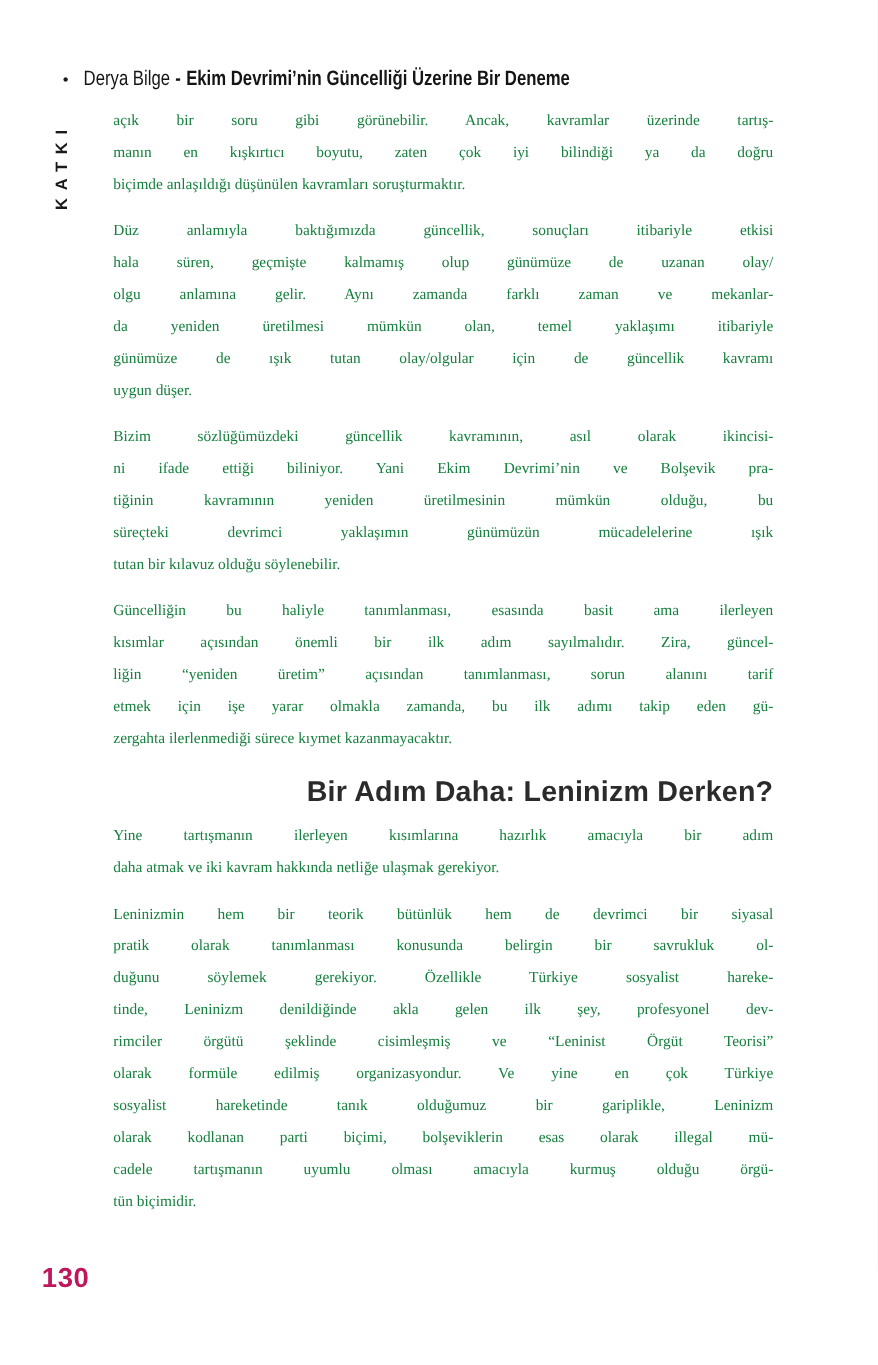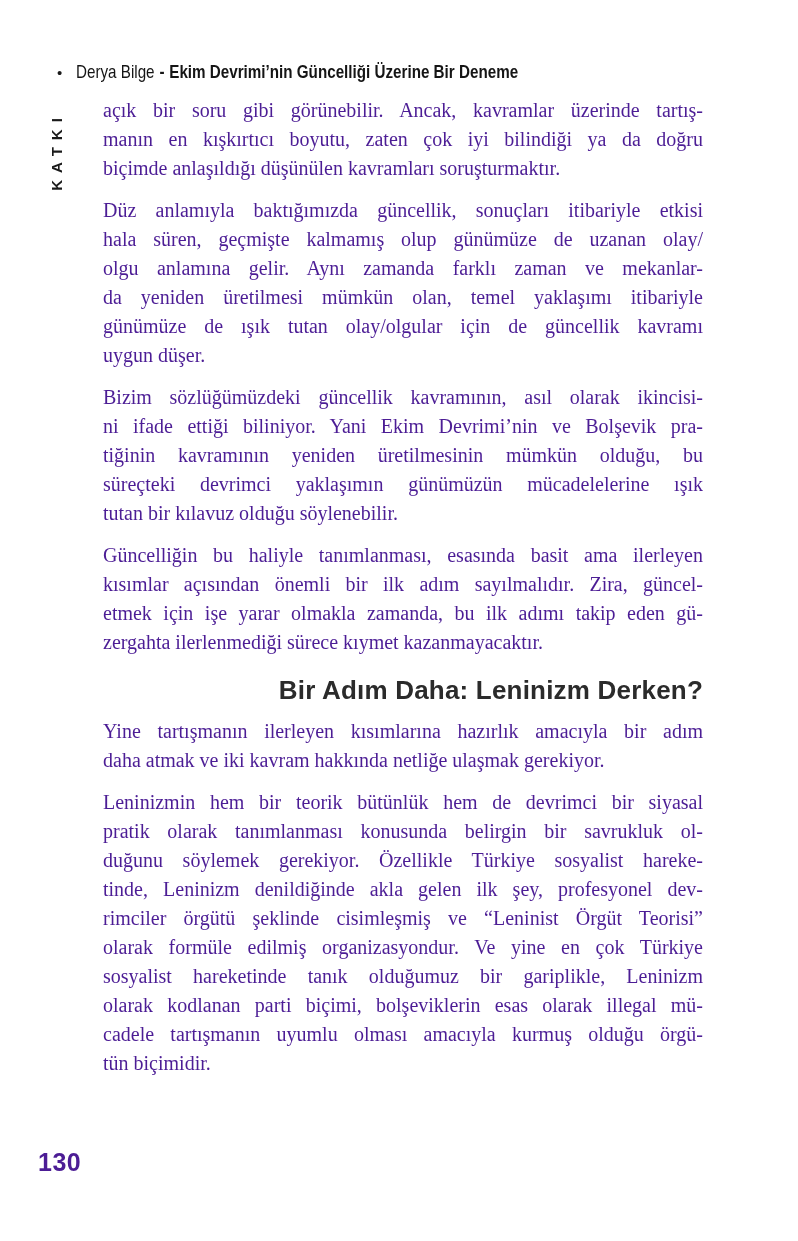--- a/index.html
+++ b/index.html
@@ -62,23 +62,23 @@
 
   
   .article-body {
     position: absolute;
     left: 103px;
     top: 96px;
     width: 600px;
   }
   .para { margin-bottom: 13px; }
   .line {
-    font-size: 20px;
+    font-size: 14px;
     line-height: 29px;
-    color: #4c1d95;
+    color: #15803d;
     text-align: justify;
     text-align-last: justify;
   }
   .line.last { text-align-last: left; }
   .heading {
     font-family: "Liberation Sans", sans-serif;
     font-weight: 700;
     font-size: 26px;
     line-height: 32px;
     color: #2b2b2b;
@@ -88,21 +88,21 @@
   }
 
   
   .page-number {
     position: absolute;
     left: 38px;
     top: 1148px;
     font-family: "Liberation Sans", sans-serif;
     font-weight: 700;
     font-size: 25px;
-    color: #4c1d95;
+    color: #be185d;
     letter-spacing: 0.5px;
   }
 </style>
 </head>
 <body>
 
 <div class="page">
 
   <div class="running-header">
     <span class="bullet">•</span>
@@ -128,20 +128,21 @@
       <div class="para">
         <div class="line">Bizim sözlüğümüzdeki güncellik kavramının, asıl olarak ikincisi-</div>
         <div class="line">ni ifade ettiği biliniyor. Yani Ekim Devrimi’nin ve Bolşevik pra-</div>
         <div class="line">tiğinin kavramının yeniden üretilmesinin mümkün olduğu, bu</div>
         <div class="line">süreçteki devrimci yaklaşımın günümüzün mücadelelerine ışık</div>
         <div class="line last">tutan bir kılavuz olduğu söylenebilir.</div>
       </div>
       <div class="para">
         <div class="line">Güncelliğin bu haliyle tanımlanması, esasında basit ama ilerleyen</div>
         <div class="line">kısımlar açısından önemli bir ilk adım sayılmalıdır. Zira, güncel-</div>
+        <div class="line">liğin “yeniden üretim” açısından tanımlanması, sorun alanını tarif</div>
         <div class="line">etmek için işe yarar olmakla zamanda, bu ilk adımı takip eden gü-</div>
         <div class="line last">zergahta ilerlenmediği sürece kıymet kazanmayacaktır.</div>
       </div>
       <h2 class="heading">Bir Adım Daha: Leninizm Derken?</h2>
       <div class="para">
         <div class="line">Yine tartışmanın ilerleyen kısımlarına hazırlık amacıyla bir adım</div>
         <div class="line last">daha atmak ve iki kavram hakkında netliğe ulaşmak gerekiyor.</div>
       </div>
       <div class="para">
         <div class="line">Leninizmin hem bir teorik bütünlük hem de devrimci bir siyasal</div>

